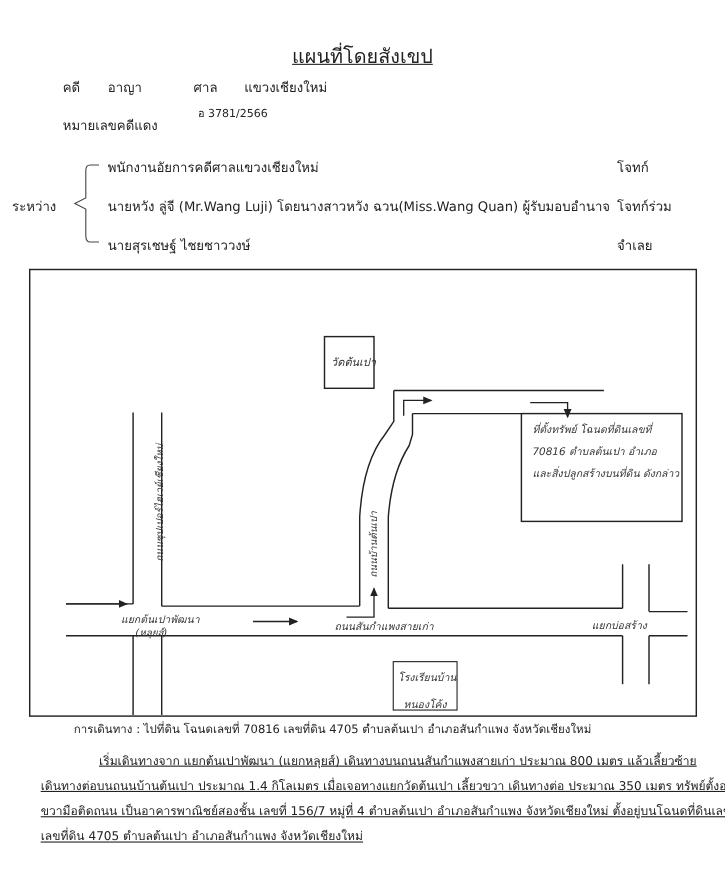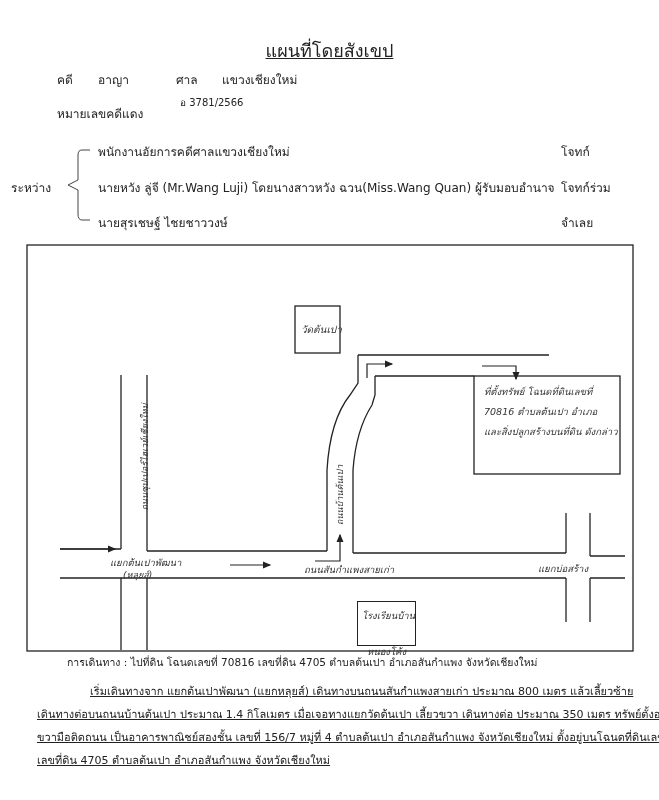--- a/index.html
+++ b/index.html
@@ -97,20 +97,20 @@
 <div class="abs hand" style="left:295px;top:488px;transform:rotate(-90deg);transform-origin:center;width:90px;text-align:center;font-size:9px;">ถนนบ้านต้นเปา</div>
 <div class="abs hand" style="left:304px;top:562px;font-size:9.5px;text-align:center;">ถนนสันกำแพงสายเก่า</div>
 
 <div class="abs hand" style="left:110px;top:555px;font-size:9.5px;">แยกต้นเปาพัฒนา</div>
 <div class="abs hand" style="left:123px;top:568px;font-size:9px;">(หลุยส์)</div>
 
 <div class="abs hand" style="left:538px;top:561px;font-size:9.5px;">แยกบ่อสร้าง</div>
 
 <div class="abs" style="left:357px;top:601px;width:57px;height:43px;border:1.3px solid #222;">
   <div class="hand" style="text-align:right;font-size:9.5px;margin-top:6px;">โรงเรียนบ้าน</div>
-  <div class="hand" style="text-align:center;font-size:9.5px;margin-top:21px;">หนองโค้ง</div>
+  <div class="hand" style="text-align:center;font-size:9.5px;margin-top:10px;">หนองโค้ง</div>
 </div>
 
 <div class="abs" style="left:67px;top:654px;font-size:10.5px;">การเดินทาง : ไปที่ดิน โฉนดเลขที่ 70816 เลขที่ดิน 4705 ตำบลต้นเปา อำเภอสันกำแพง จังหวัดเชียงใหม่</div>
 <div class="abs body-text" style="left:90px;top:680px;">เริ่มเดินทางจาก แยกต้นเปาพัฒนา (แยกหลุยส์)  เดินทางบนถนนสันกำแพงสายเก่า ประมาณ 800 เมตร แล้วเลี้ยวซ้าย</div>
 <div class="abs body-text" style="left:37px;top:703px;">เดินทางต่อบนถนนบ้านต้นเปา ประมาณ 1.4 กิโลเมตร เมื่อเจอทางแยกวัดต้นเปา เลี้ยวขวา เดินทางต่อ ประมาณ 350 เมตร  ทรัพย์ตั้งอยู่ที่ด้าน</div>
 <div class="abs body-text" style="left:37px;top:726px;">ขวามือติดถนน  เป็นอาคารพาณิชย์สองชั้น เลขที่ 156/7 หมู่ที่ 4 ตำบลต้นเปา อำเภอสันกำแพง จังหวัดเชียงใหม่ ตั้งอยู่บนโฉนดที่ดินเลขที่ 70816</div>
 <div class="abs body-text" style="left:37px;top:749px;">เลขที่ดิน 4705 ตำบลต้นเปา อำเภอสันกำแพง จังหวัดเชียงใหม่</div>
 
 </body></html>

